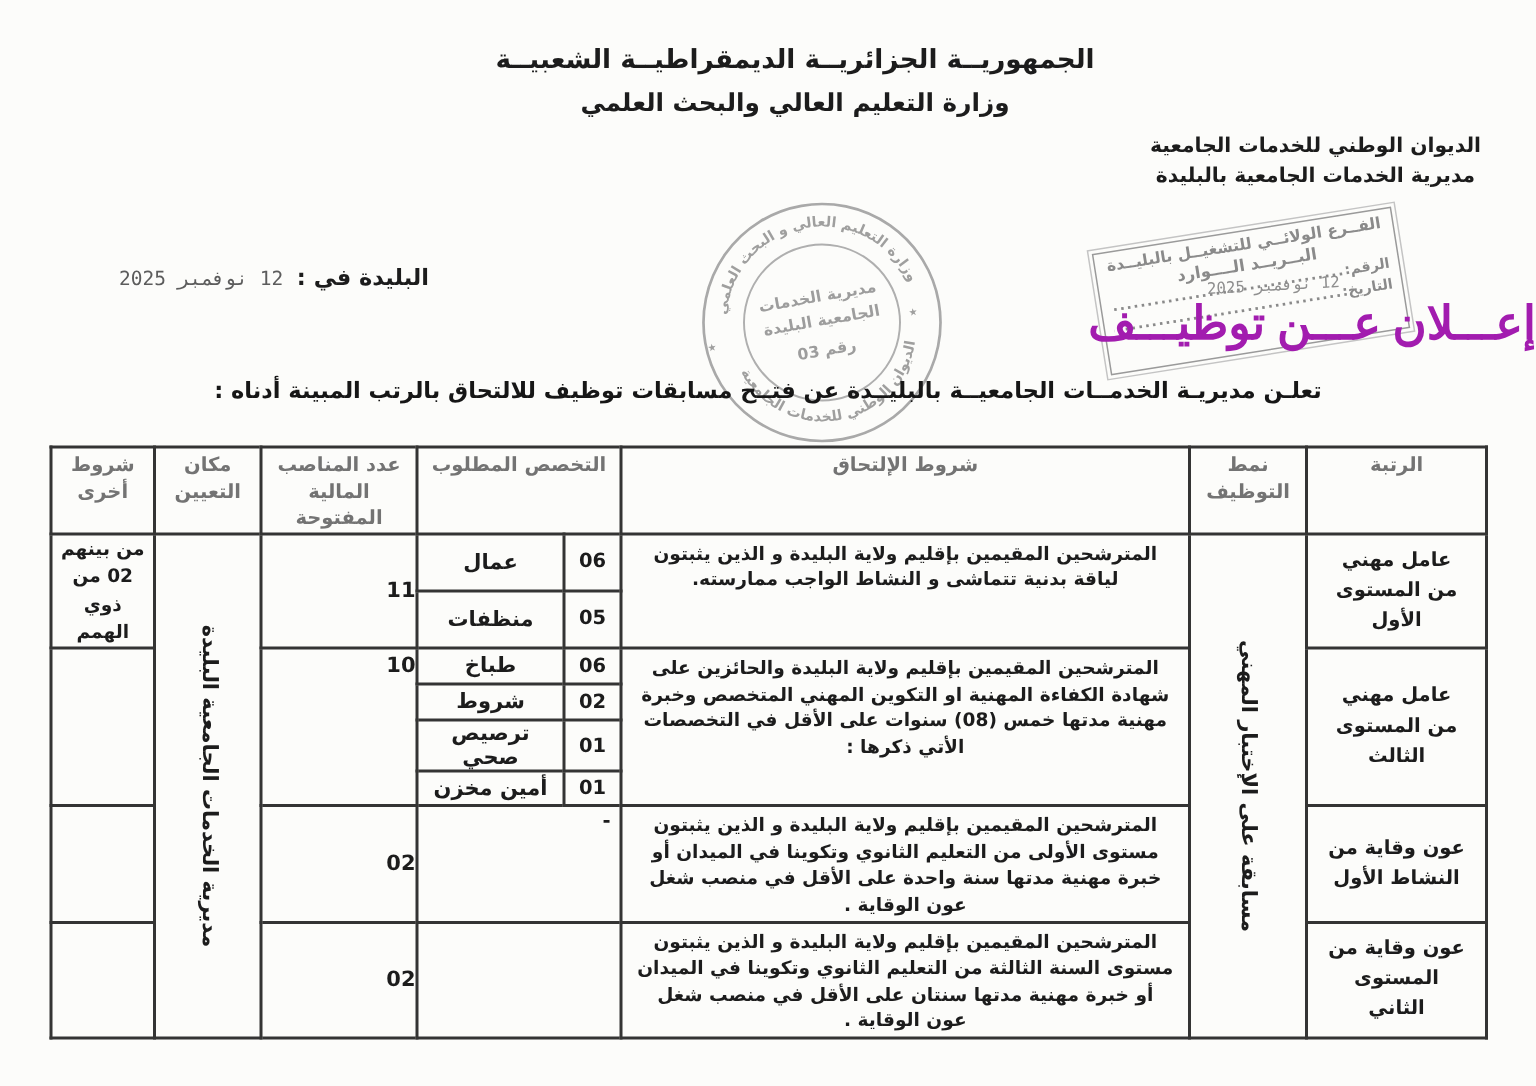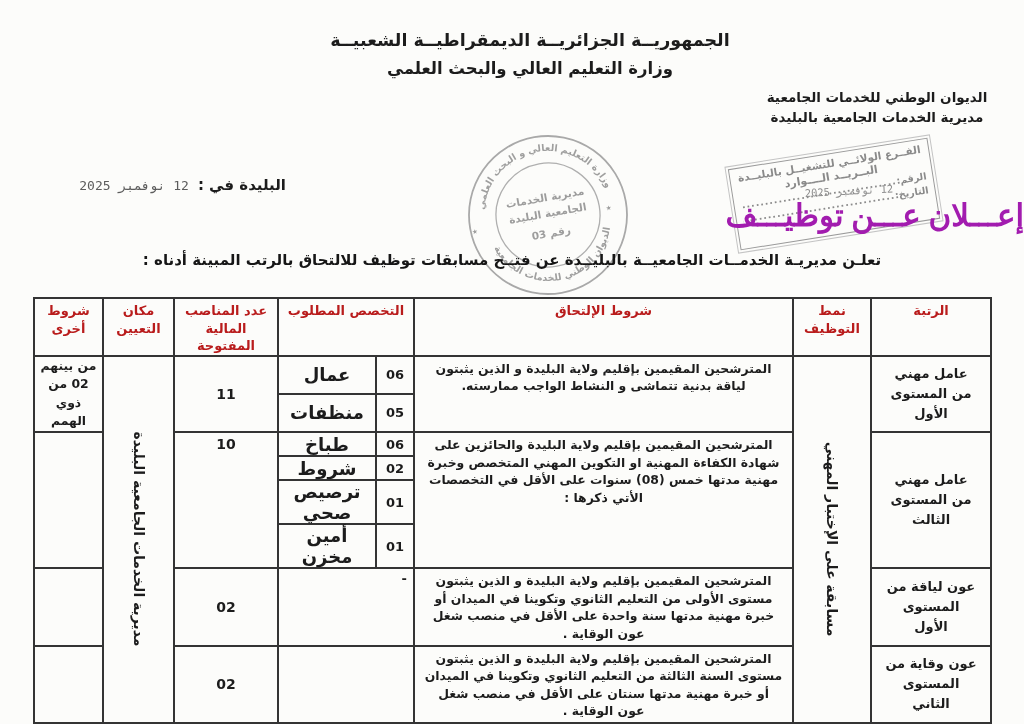--- a/index.html
+++ b/index.html
@@ -41,26 +41,26 @@
   .seal { position: absolute; left: 460px; top: 127px; transform: rotate(-10deg); opacity: .85; }
   
   .title { position: absolute; top: 197px; left: 36px; width: 988px; text-align: right; font-size: 31px; letter-spacing: 1px; color: #a21caf; font-family: Liberation Serif, serif; }
   .subtitle { position: absolute; top: 251px; left: 30px; width: 964px; text-align: center; font-size: 15px; color: #161616; }
   
   table.main {
     position: absolute; top: 297px; left: 33px; width: 957px;
     border-collapse: collapse; table-layout: fixed; direction: rtl;
   }
   table.main th, table.main td { border: 2px solid #343434; font-weight: 700; }
-  table.main th { font-size: 13px; vertical-align: top; padding: 3px 2px 0; line-height: 1.35; text-align: center; color: #b91c1c; }
+  table.main th { font-size: 13px; vertical-align: top; padding: 3px 2px 0; line-height: 1.35; text-align: center; color: #737373; }
   .c-cond { font-size: 12.4px; text-align: center; vertical-align: top; padding: 3px 8px 2px; line-height: 1.42; }
   .c-rank { font-size: 13px; text-align: center; vertical-align: middle; padding: 0 13px; line-height: 1.55; }
-  .c-count { font-size: 14px; text-align: center; vertical-align: middle; }
+  .c-count { font-size: 14px; text-align: right; vertical-align: middle; }
   .c-count-top { vertical-align: top; padding-top: 3px; }
-  .c-spec { font-size: 18px; text-align: center; vertical-align: middle; padding: 0 2px; }
+  .c-spec { font-size: 14px; text-align: center; vertical-align: middle; padding: 0 2px; }
   .c-specnum { font-size: 13px; text-align: center; vertical-align: middle; }
   .c-other { font-size: 12.4px; text-align: center; vertical-align: middle; padding: 0 5px; line-height: 1.5; }
   .c-dash { font-size: 13px; text-align: right; vertical-align: top; padding: 2px 6px 0; }
   .c-vert { position: relative; }
   .c-vert .vt {
     position: absolute; left: 50%; top: 50%;
     transform: translate(-50%, -50%) rotate(90deg);
     white-space: nowrap; font-size: 14px;
   }
 </style>
@@ -176,21 +176,21 @@
   <tr style="height:24px">
     <td class="c-specnum">01</td>
     <td class="c-spec">ترصيص صحي</td>
   </tr>
   <tr style="height:23px">
     <td class="c-specnum">01</td>
     <td class="c-spec">أمين مخزن</td>
   </tr>
 
   <tr style="height:68px">
-    <td class="c-rank">عون لياقة من المستوى الأول</td>
+    <td class="c-rank">عون وقاية من النشاط الأول</td>
     <td class="c-cond">المترشحين المقيمين بإقليم ولاية البليدة و الذين يثبتون مستوى الأولى من التعليم الثانوي وتكوينا في الميدان أو خبرة مهنية مدتها سنة واحدة على الأقل في منصب شغل عون الوقاية .</td>
     <td class="c-dash" colspan="2">-</td>
     <td class="c-count">02</td>
     <td class="c-other"></td>
   </tr>
 
   <tr style="height:74px">
     <td class="c-rank">عون وقاية من المستوى الثاني</td>
     <td class="c-cond">المترشحين المقيمين بإقليم ولاية البليدة و الذين يثبتون مستوى السنة الثالثة من التعليم الثانوي وتكوينا في الميدان أو خبرة مهنية مدتها سنتان على الأقل في منصب شغل عون الوقاية .</td>
     <td class="c-spec" colspan="2"></td>

